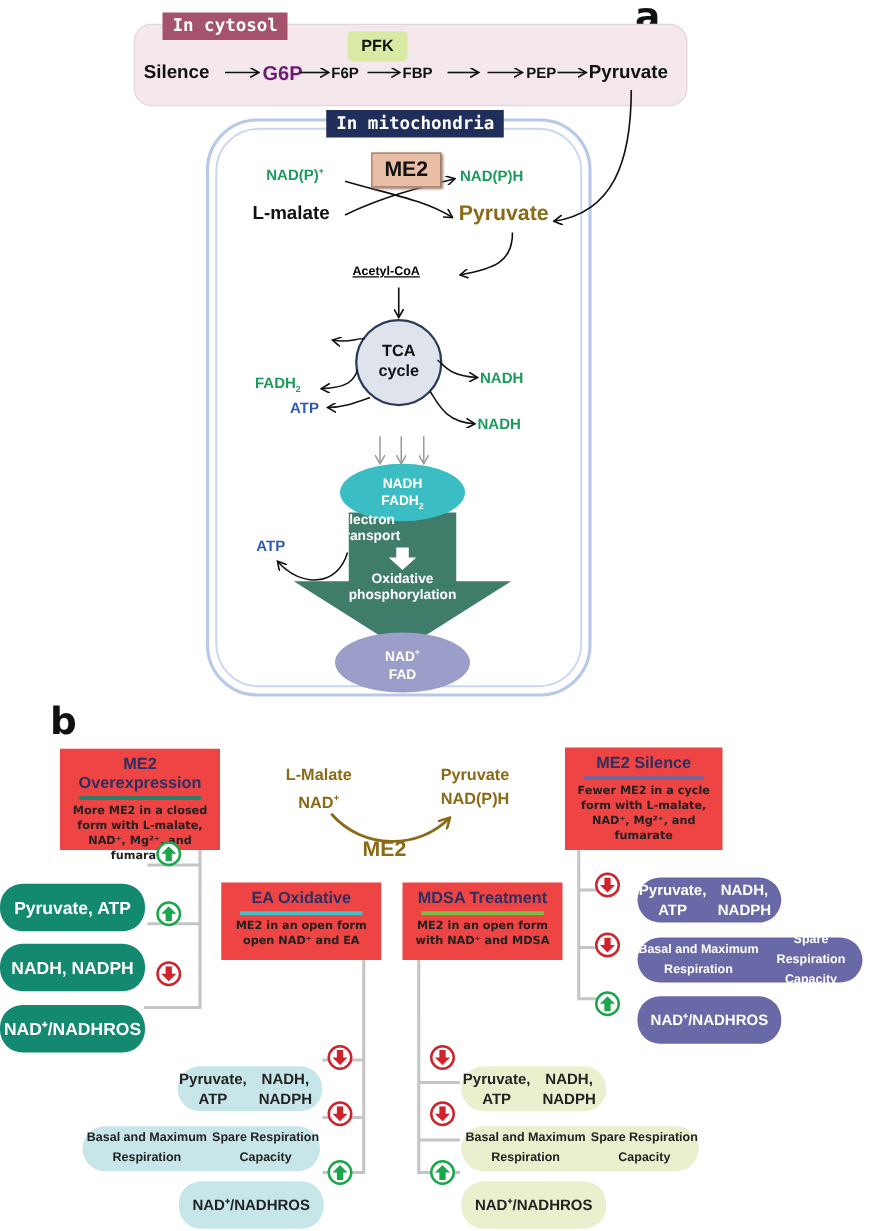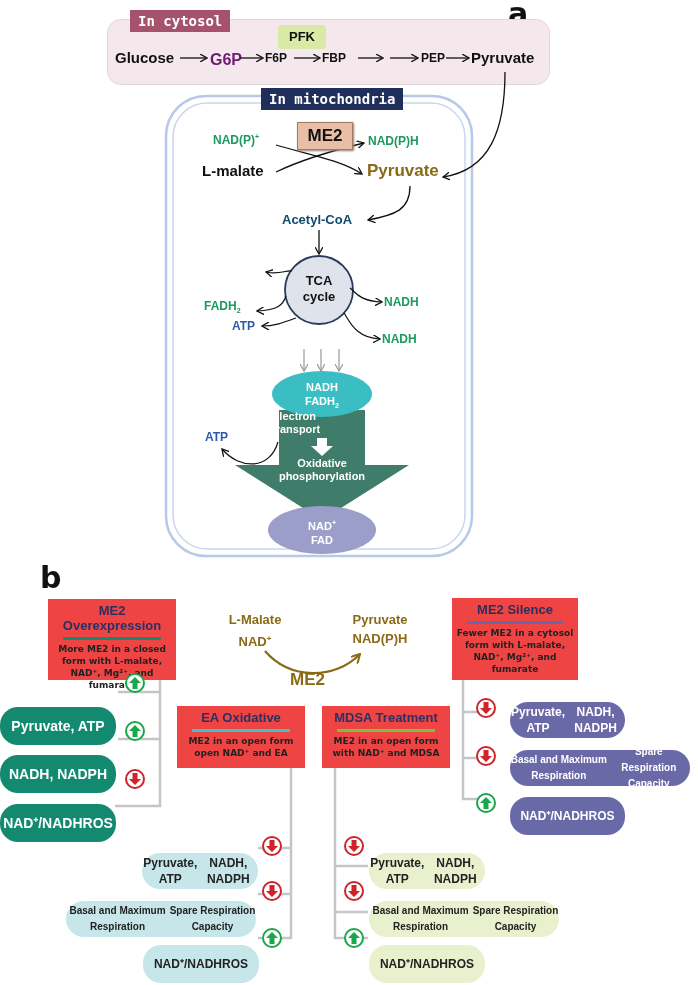--- a/index.html
+++ b/index.html
@@ -27,21 +27,21 @@
 </style>
 </head>
 <body>
 
 <div class="abs panel-label" style="left:508px; top:-4px;">a</div>
 
 <div class="abs cyto"></div>
 <div class="abs cyto-tag">In cytosol</div>
 <div class="abs pfk">PFK</div>
 
-<div class="abs" style="left:115px; top:49px; font-size:15px; font-weight:bold; color:#111;">Glucose</div>
+<div class="abs" style="left:115px; top:49px; font-size:15px; font-weight:bold; color:#111;">Silence</div>
 <div class="abs" style="left:210px; top:51px; font-size:16px; font-weight:bold; color:#701a75;">G6P</div>
 <div class="abs" style="left:265px; top:51px; font-size:12px; font-weight:bold; color:#111;">F6P</div>
 <div class="abs" style="left:322px; top:51px; font-size:12px; font-weight:bold; color:#111;">FBP</div>
 <div class="abs" style="left:421px; top:51px; font-size:12px; font-weight:bold; color:#111;">PEP</div>
 <div class="abs" style="left:471px; top:49px; font-size:15px; font-weight:bold; color:#111;">Pyruvate</div>
 
 <svg class="abs" style="left:0; top:0;" width="698" height="985">
   <defs>
     <marker id="ah" markerWidth="8" markerHeight="8" refX="7" refY="4" orient="auto" markerUnits="userSpaceOnUse">
       <path d="M0,0 L7,4 L0,8" fill="none" stroke="#111" stroke-width="1.3"></path>
@@ -109,21 +109,21 @@
   </g>
 </svg>
 
 <div class="abs mito-tag">In mitochondria</div>
 <div class="abs me2-box">ME2</div>
 
 <div class="abs" style="left:213px; top:133px; font-size:12px; font-weight:bold; color:#1a9a5c;"><span>NAD(P)</span><sup style="font-size:7px;">+</sup></div>
 <div class="abs" style="left:368px; top:134px; font-size:12px; font-weight:bold; color:#1a9a5c;">NAD(P)H</div>
 <div class="abs" style="left:202px; top:162px; font-size:15px; font-weight:bold; color:#111;">L-malate</div>
 <div class="abs" style="left:367px; top:161px; font-size:17px; font-weight:bold; color:#8a6a16;">Pyruvate</div>
-<div class="abs" style="left:282px; top:212px; font-size:13px; font-weight:bold; color:#0c4a6e;">Acetyl-CoA</div>
+<div class="abs" style="left:282px; top:212px; font-size:10px; font-weight:bold; color:#000000;text-decoration:underline;">Acetyl-CoA</div>
 
 <div class="abs" style="left:285px; top:273px; width:68px; text-align:center; font-size:13px; font-weight:bold; color:#111; line-height:16px;">
   <div>TCA</div>
   <div>cycle</div>
 </div>
 
 <div class="abs" style="left:204px; top:299px; font-size:12px; font-weight:bold; color:#1a9a5c;"><span>FADH</span><sub style="font-size:7px;">2</sub></div>
 <div class="abs" style="left:384px; top:295px; font-size:12px; font-weight:bold; color:#1a9a5c;">NADH</div>
 <div class="abs" style="left:382px; top:332px; font-size:12px; font-weight:bold; color:#1a9a5c;">NADH</div>
 <div class="abs" style="left:232px; top:319px; font-size:12px; font-weight:bold; color:#2f59b0;">ATP</div>
@@ -166,21 +166,21 @@
     <div>form with L-malate,</div>
     <div>NAD⁺, Mg²⁺, and</div>
     <div>fumarate</div>
   </div>
 </div>
 
 <div class="abs info-card" style="left:452px; top:598px; width:126px; height:82px;">
   <div class="info-title">ME2 Silence</div>
   <div class="info-rule" style="background:#6a69a8;"></div>
   <div class="info-body">
-    <div>Fewer ME2 in a cytosol</div>
+    <div>Fewer ME2 in a cycle</div>
     <div>form with L-malate,</div>
     <div>NAD⁺, Mg²⁺, and</div>
     <div>fumarate</div>
   </div>
 </div>
 
 <div class="abs info-card" style="left:177px; top:706px; width:128px; height:62px;">
   <div class="info-title">EA Oxidative</div>
   <div class="info-rule" style="background:#3ec3c8;"></div>
   <div class="info-body">

